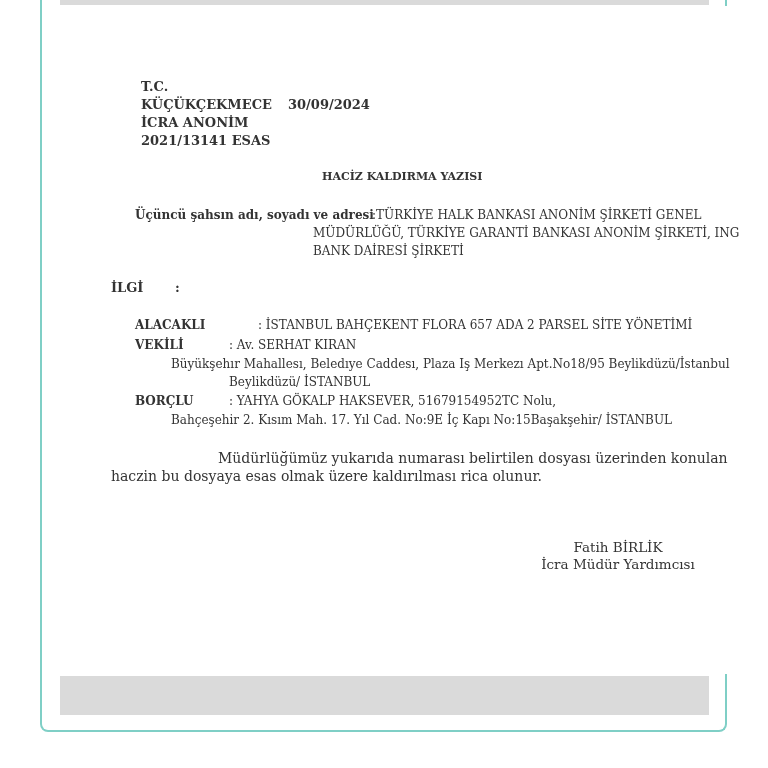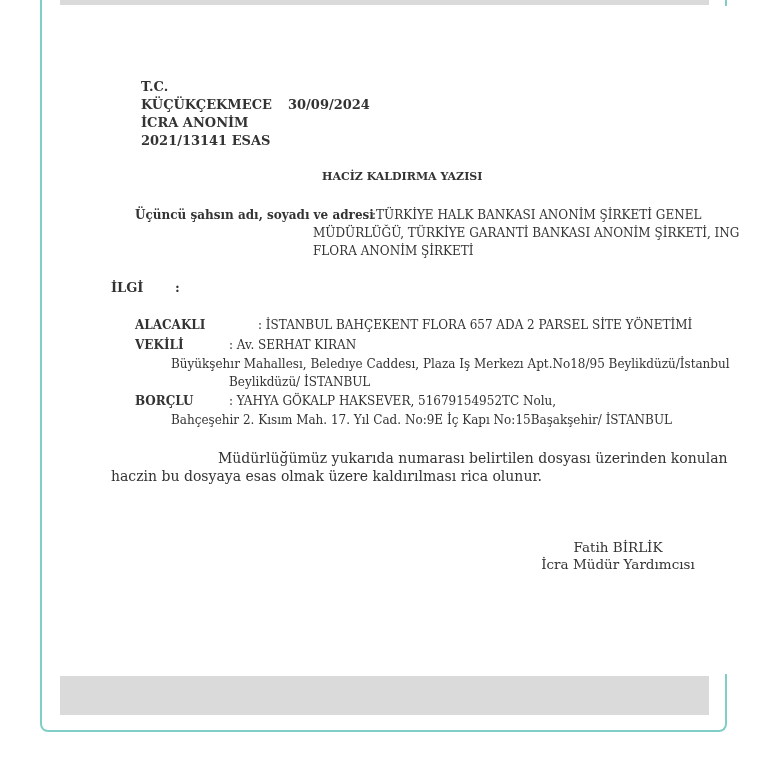--- a/index.html
+++ b/index.html
@@ -79,21 +79,21 @@
   <div class="abs hdr b" style="left:141px; top:96px;">KÜÇÜKÇEKMECE</div>
   <div class="abs hdr b" style="left:288px; top:96px;">30/09/2024</div>
   <div class="abs hdr b" style="left:141px; top:114px;">İCRA ANONİM</div>
   <div class="abs hdr b" style="left:141px; top:132px;">2021/13141 ESAS</div>
 
   <div class="abs title b" style="left:322px; top:170px;">HACİZ KALDIRMA YAZISI</div>
 
   <div class="abs sm b" style="left:111px; top:206px;">Üçüncü şahsın adı, soyadı ve adresi</div>
   <div class="abs sm" style="left:348px; top:206px;">:TÜRKİYE HALK BANKASI ANONİM ŞİRKETİ GENEL</div>
   <div class="abs sm" style="left:289px; top:224px;">MÜDÜRLÜĞÜ, TÜRKİYE GARANTİ BANKASI ANONİM ŞİRKETİ, ING</div>
-  <div class="abs sm" style="left:289px; top:242px;">FLORA ANONİM ŞİRKETİ</div>
+  <div class="abs sm" style="left:289px; top:242px;">BANK DAİRESİ ŞİRKETİ</div>
 
   <div class="abs hdr b" style="left:111px; top:279px;">İLGİ</div>
   <div class="abs hdr b" style="left:175px; top:279px;">:</div>
 
   <div class="abs sm b" style="left:111px; top:316px;">ALACAKLI</div>
   <div class="abs sm" style="left:234px; top:316px;">: İSTANBUL BAHÇEKENT FLORA 657 ADA 2 PARSEL SİTE YÖNETİMİ</div>
 
   <div class="abs sm b" style="left:111px; top:336px;">VEKİLİ</div>
   <div class="abs sm" style="left:205px; top:336px;">: Av. SERHAT KIRAN</div>
 

